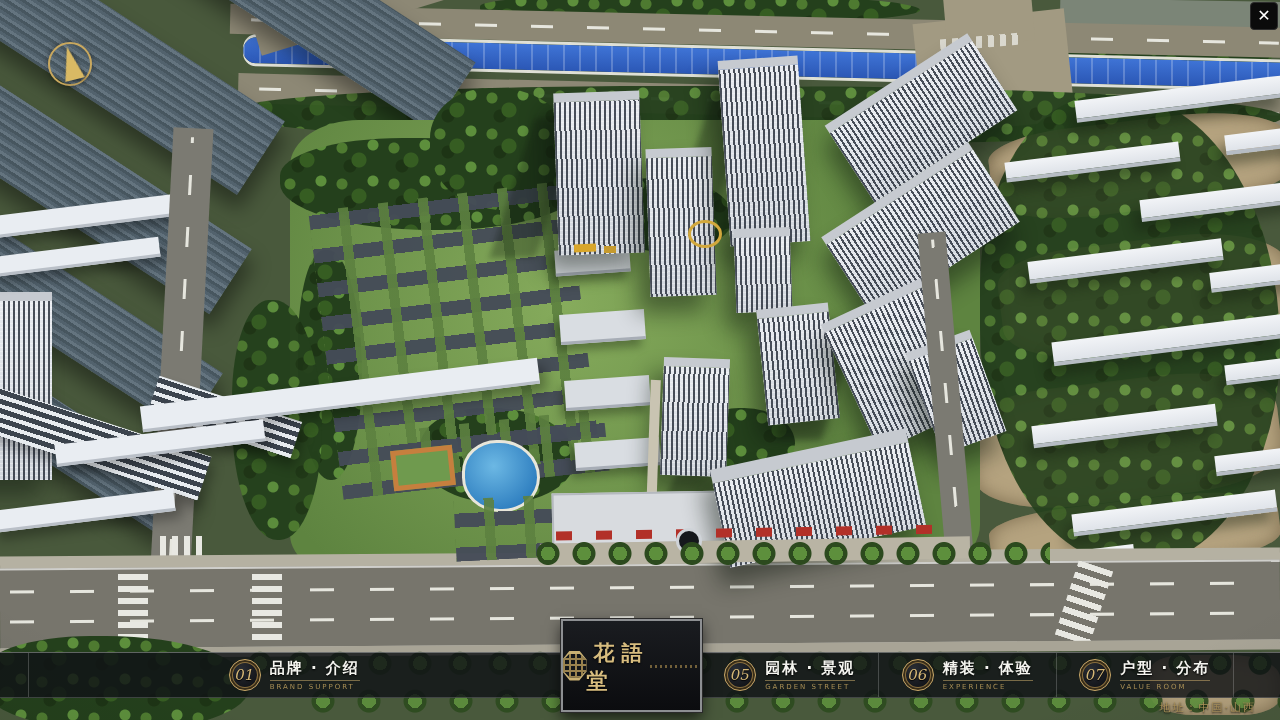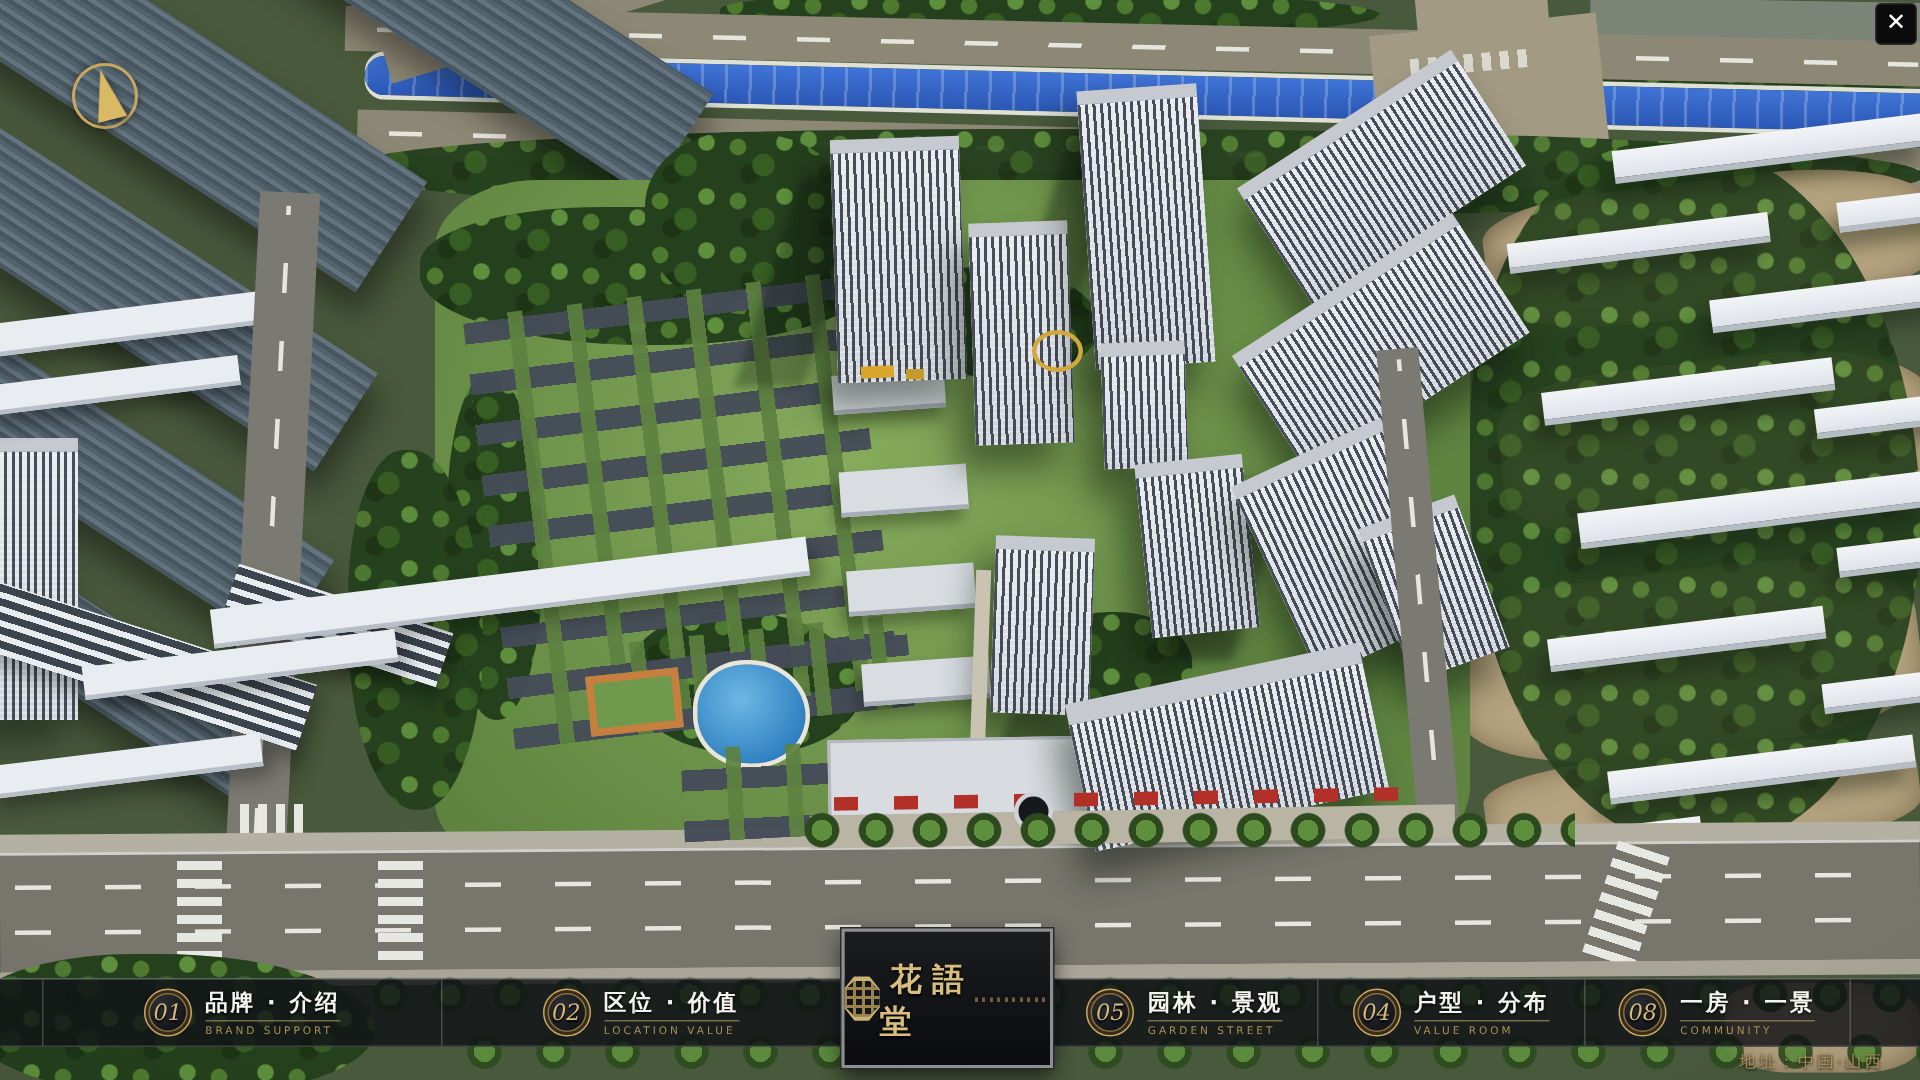--- a/index.html
+++ b/index.html
@@ -234,29 +234,20 @@
     <div class="navgroup left">
       <div class="nav-item">
         <span class="num-ring">
             <i class="num">01</i>
           </span>
         <span class="labels">
             <b class="zh">品牌 · 介绍</b>
             <u class="en">BRAND SUPPORT</u>
           </span>
       </div>
-      <div class="nav-item">
-        <span class="num-ring">
-            <i class="num">02</i>
-          </span>
-        <span class="labels">
-            <b class="zh">区位 · 价值</b>
-            <u class="en">LOCATION VALUE</u>
-          </span>
-      </div>
     </div>
 
     <div class="logo-panel">
       <div class="seal">
           <i></i>
         </div>
       <div class="logo-title">花語堂</div>
       <div class="logo-tagline"></div>
     </div>
 
@@ -265,33 +256,33 @@
         <span class="num-ring">
             <i class="num">05</i>
           </span>
         <span class="labels">
             <b class="zh">园林 · 景观</b>
             <u class="en">GARDEN STREET</u>
           </span>
       </div>
       <div class="nav-item">
         <span class="num-ring">
-            <i class="num">04</i>
+            <i class="num">06</i>
+          </span>
+        <span class="labels">
+            <b class="zh">精装 · 体验</b>
+            <u class="en">EXPERIENCE</u>
+          </span>
+      </div>
+      <div class="nav-item">
+        <span class="num-ring">
+            <i class="num">07</i>
           </span>
         <span class="labels">
             <b class="zh">户型 · 分布</b>
             <u class="en">VALUE ROOM</u>
           </span>
       </div>
-      <div class="nav-item">
-        <span class="num-ring">
-            <i class="num">08</i>
-          </span>
-        <span class="labels">
-            <b class="zh">一房 · 一景</b>
-            <u class="en">COMMUNITY</u>
-          </span>
-      </div>
     </div>
   </nav>
 
   <div class="address">地址：中国·山西</div>
 </div>
 
 </body></html>

